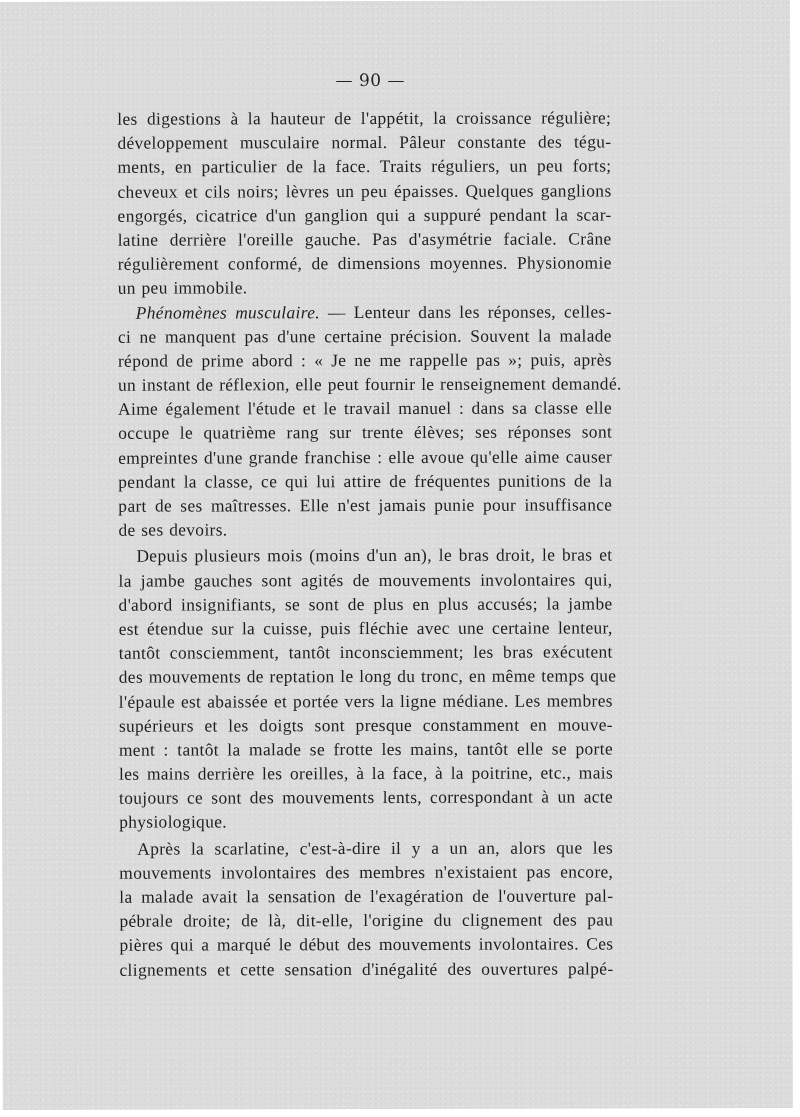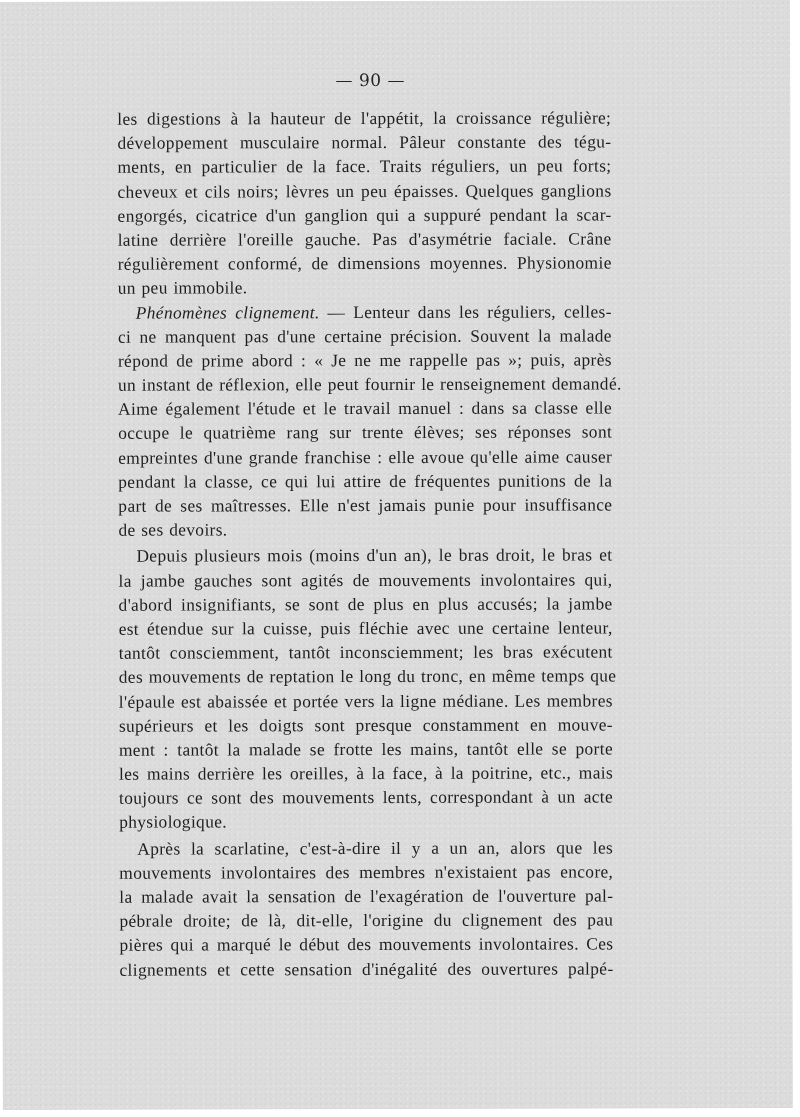--- a/index.html
+++ b/index.html
@@ -85,21 +85,21 @@
       <span class="line">développement musculaire normal. Pâleur constante des tégu-</span>
       <span class="line">ments, en particulier de la face. Traits réguliers, un peu forts;</span>
       <span class="line">cheveux et cils noirs; lèvres un peu épaisses. Quelques ganglions</span>
       <span class="line">engorgés, cicatrice d'un ganglion qui a suppuré pendant la scar-</span>
       <span class="line">latine derrière l'oreille gauche. Pas d'asymétrie faciale. Crâne</span>
       <span class="line">régulièrement conformé, de dimensions moyennes. Physionomie</span>
       <span class="line last">un peu immobile.</span>
     </div>
 
     <div>
-      <span class="line indent"><span class="italic">Phénomènes clignement.</span><span> — Lenteur dans les réguliers, celles-</span></span>
+      <span class="line indent"><span class="italic">Phénomènes musculaire.</span><span> — Lenteur dans les réponses, celles-</span></span>
       <span class="line">ci ne manquent pas d'une certaine précision. Souvent la malade</span>
       <span class="line">répond de prime abord : « Je ne me rappelle pas »; puis, après</span>
       <span class="line">un instant de réflexion, elle peut fournir le renseignement demandé.</span>
       <span class="line">Aime également l'étude et le travail manuel : dans sa classe elle</span>
       <span class="line">occupe le quatrième rang sur trente élèves; ses réponses sont</span>
       <span class="line">empreintes d'une grande franchise : elle avoue qu'elle aime causer</span>
       <span class="line">pendant la classe, ce qui lui attire de fréquentes punitions de la</span>
       <span class="line">part de ses maîtresses. Elle n'est jamais punie pour insuffisance</span>
       <span class="line last">de ses devoirs.</span>
     </div>

